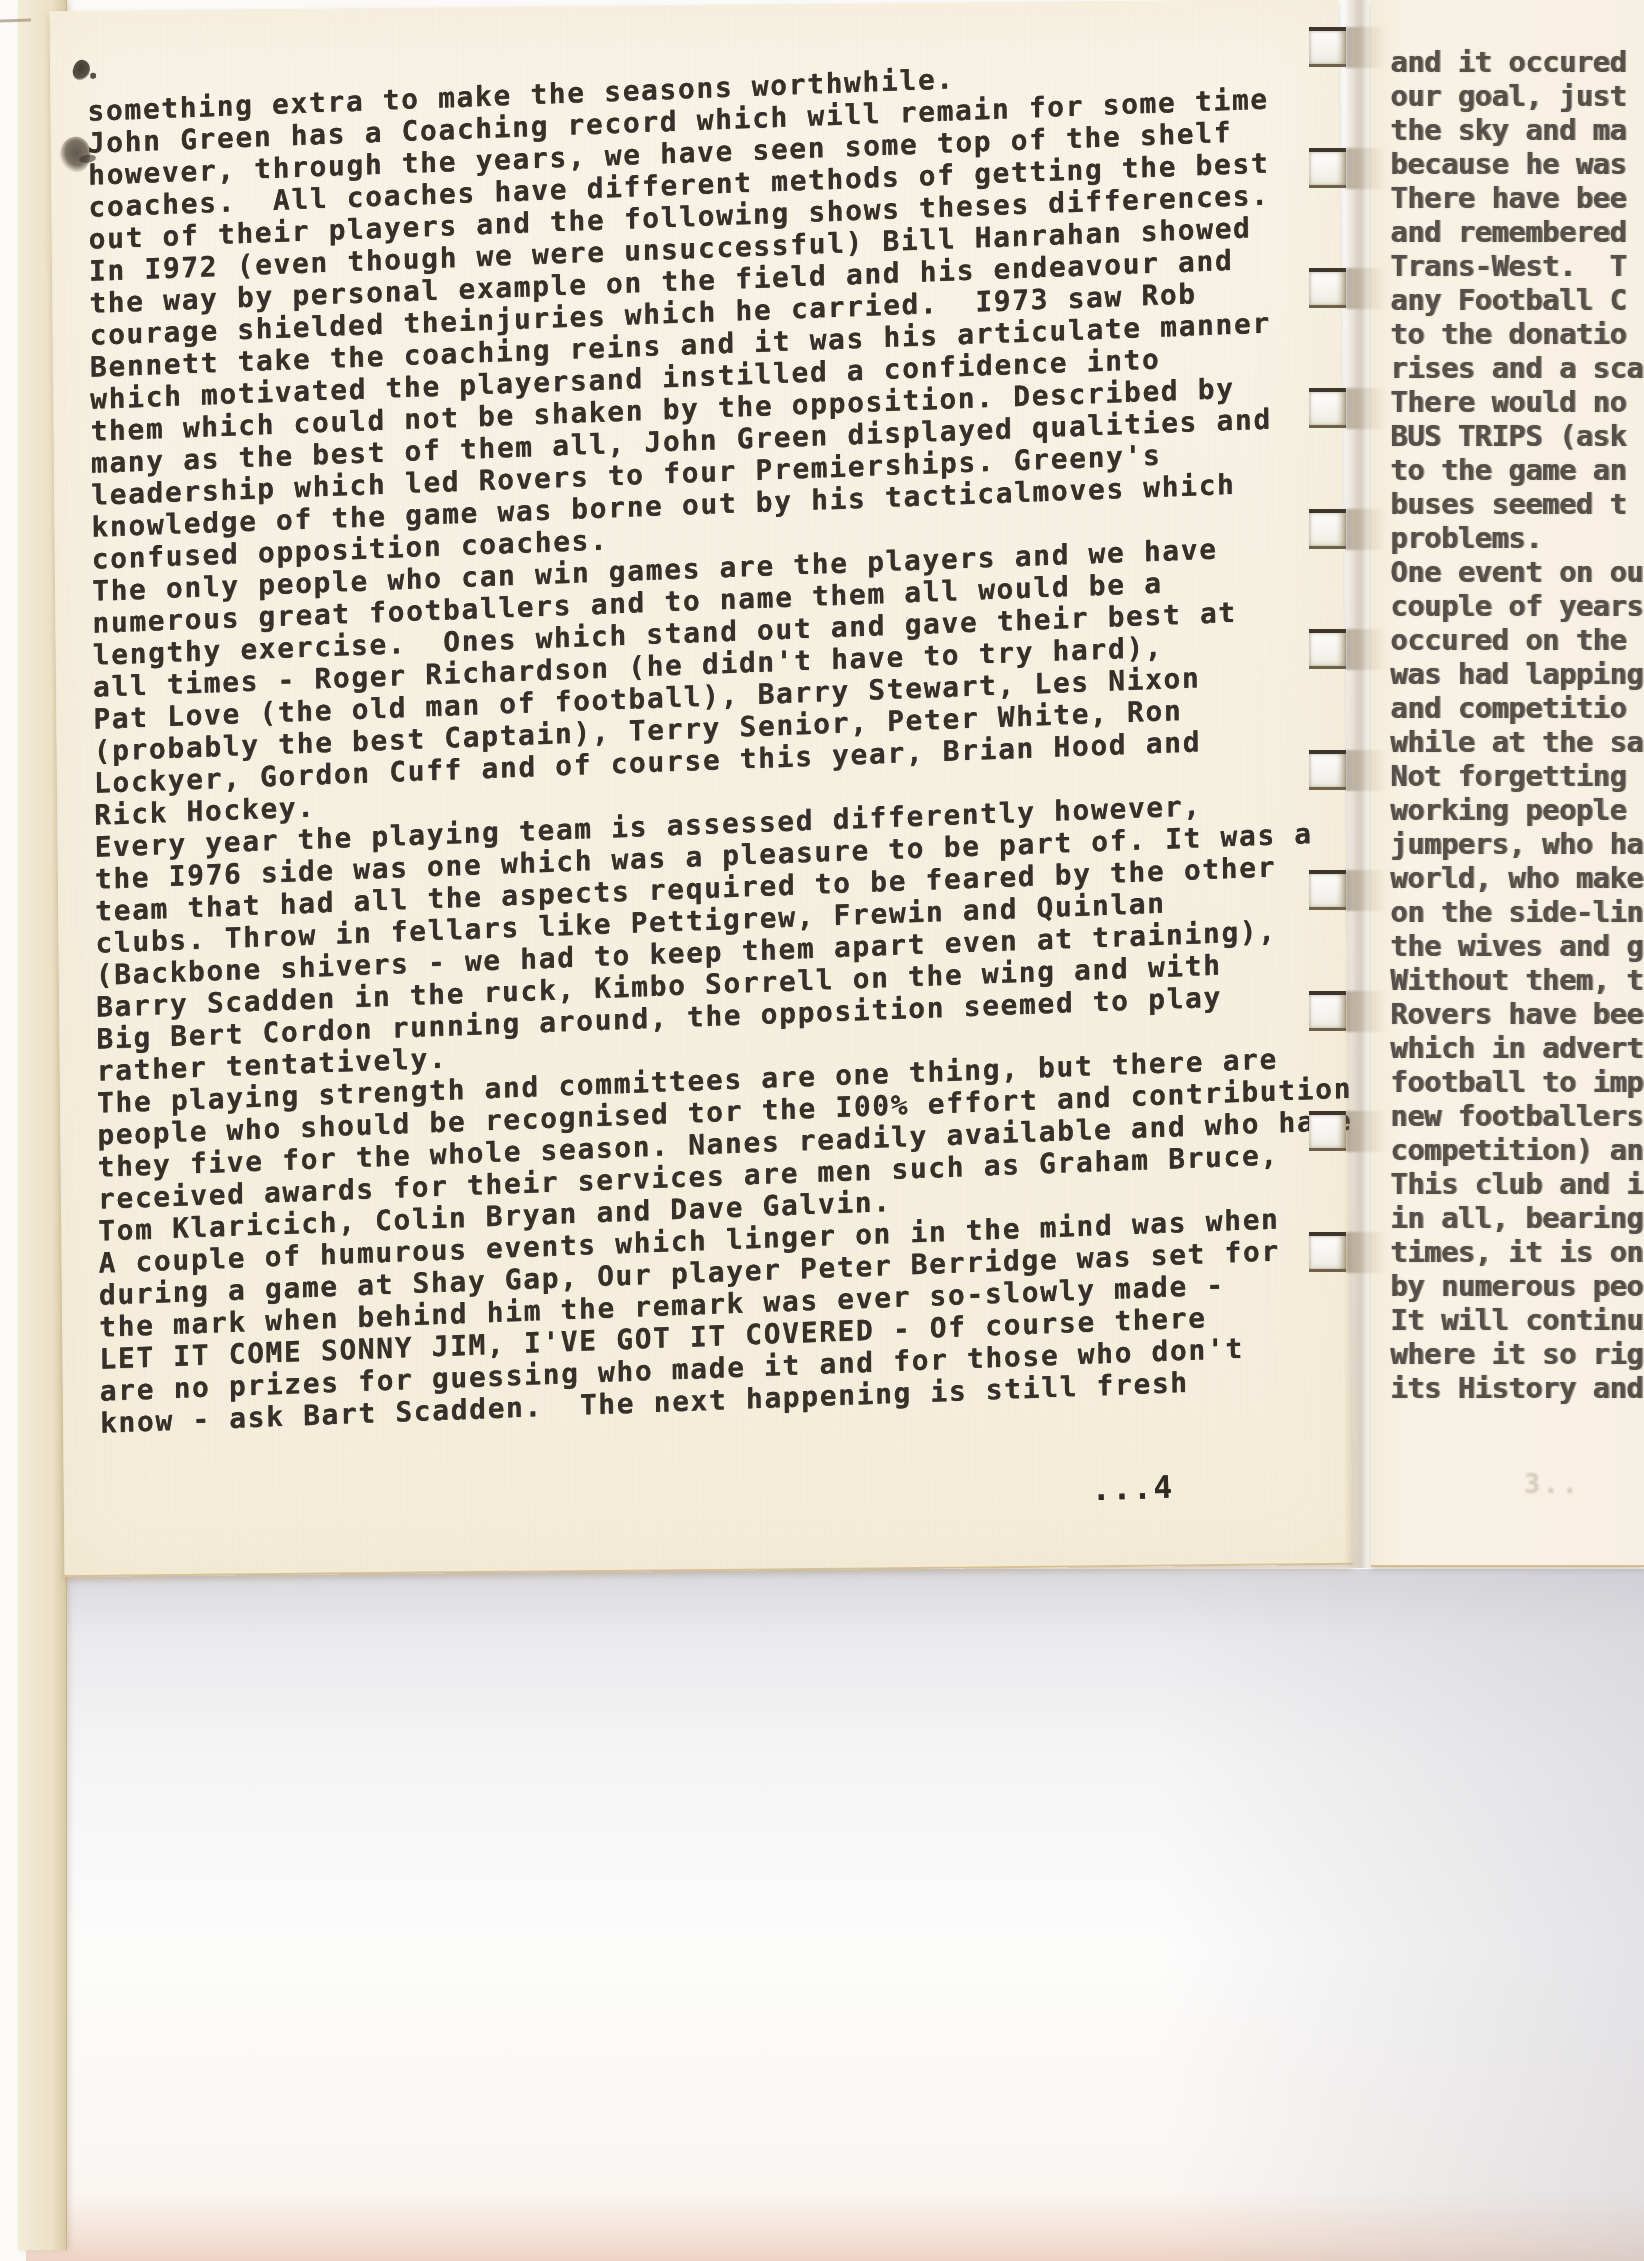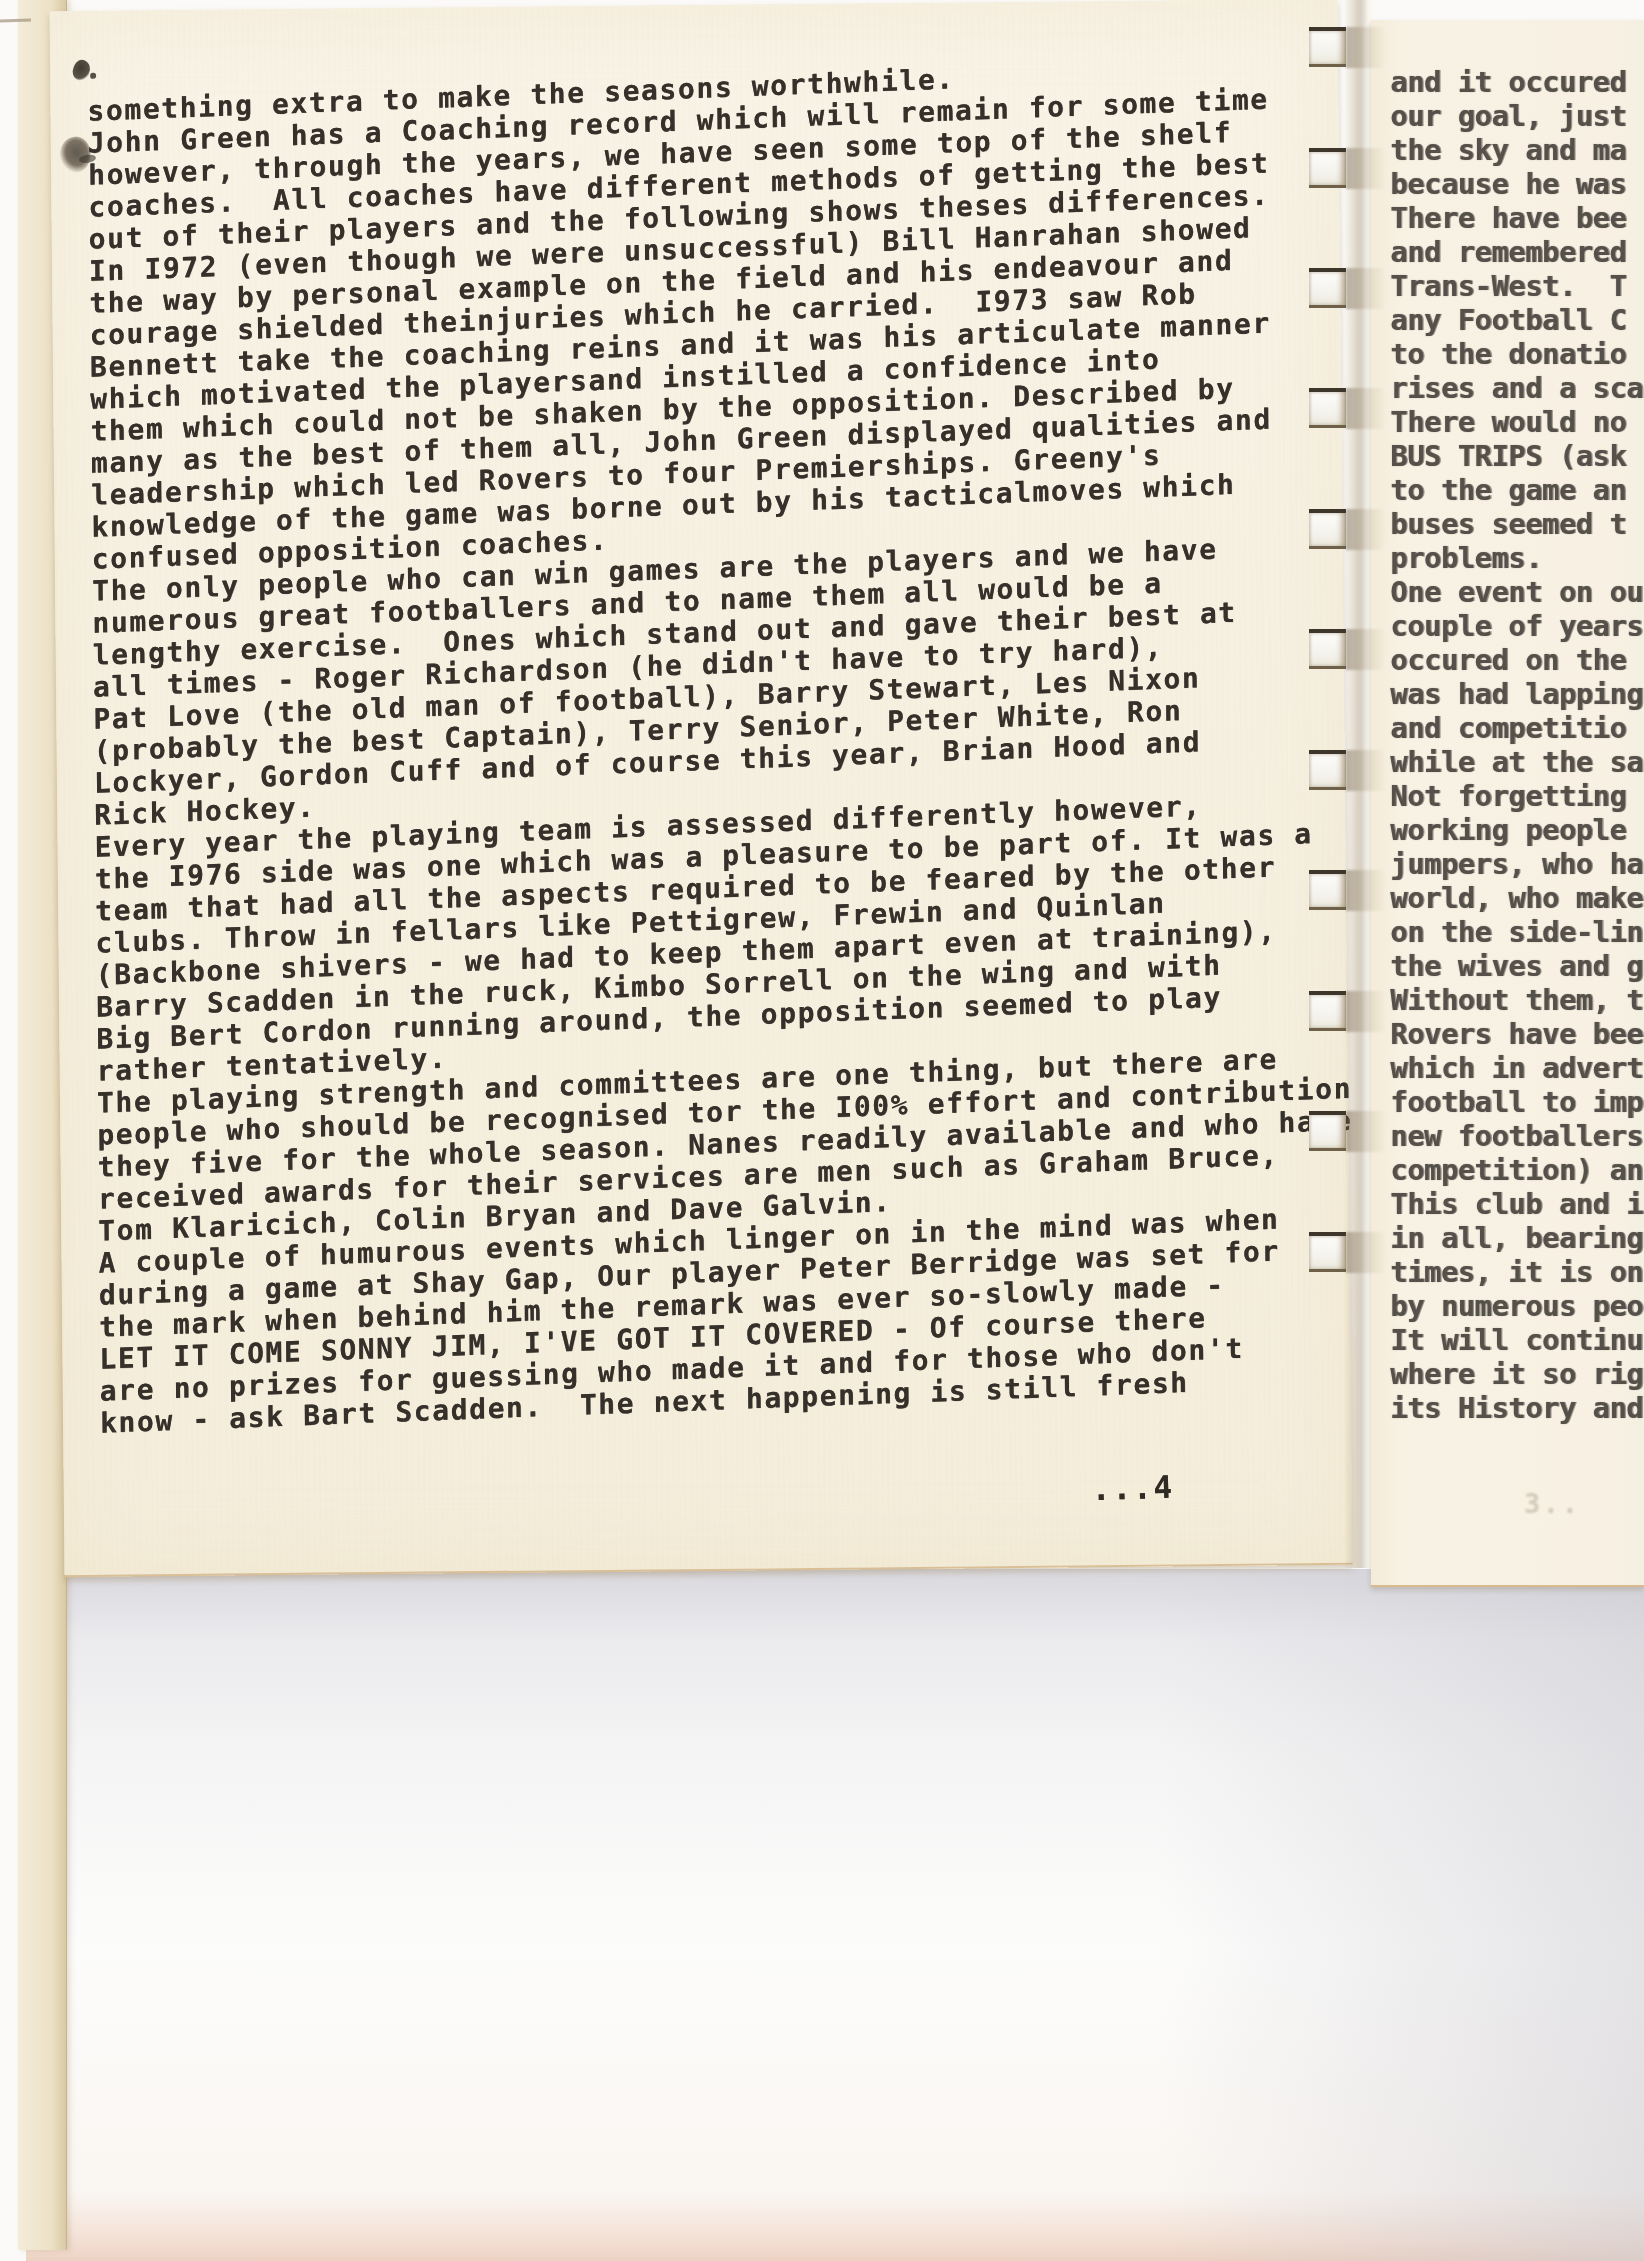--- a/index.html
+++ b/index.html
@@ -86,21 +86,20 @@
     background:linear-gradient(90deg,rgba(190,170,135,0) 0%,rgba(168,146,108,.38) 45%,
                rgba(120,100,70,.28) 58%,rgba(236,226,200,.25) 80%,rgba(236,226,200,0) 100%);
   }
   
   .page-right{
     position:absolute;left:1371px;top:0;width:273px;height:1565px;
     background:linear-gradient(90deg,#f4ecd9 0%,#f8f2e4 12%,#f8f1e3 85%,#f5efe2 100%);
     border-bottom:2.6px solid #d7ba8e;
     box-shadow:0 3.2px 5.2px rgba(150,140,130,.4);
     overflow:hidden;
-    margin-top:20px;
   }
   .typed-right{
     position:absolute;left:19.3px;top:45px;width:322px;
     font-size:29px;font-weight:bold;line-height:34px;letter-spacing:-0.6px;
     color:#55504a;white-space:pre;
     text-shadow:1.3px 0 0.6px rgba(85,80,74,.55),0 0 1.3px rgba(85,80,74,.45);
     filter:blur(0.3px);
   }
   .ghost-pageno{
     position:absolute;left:153px;top:1468px;

